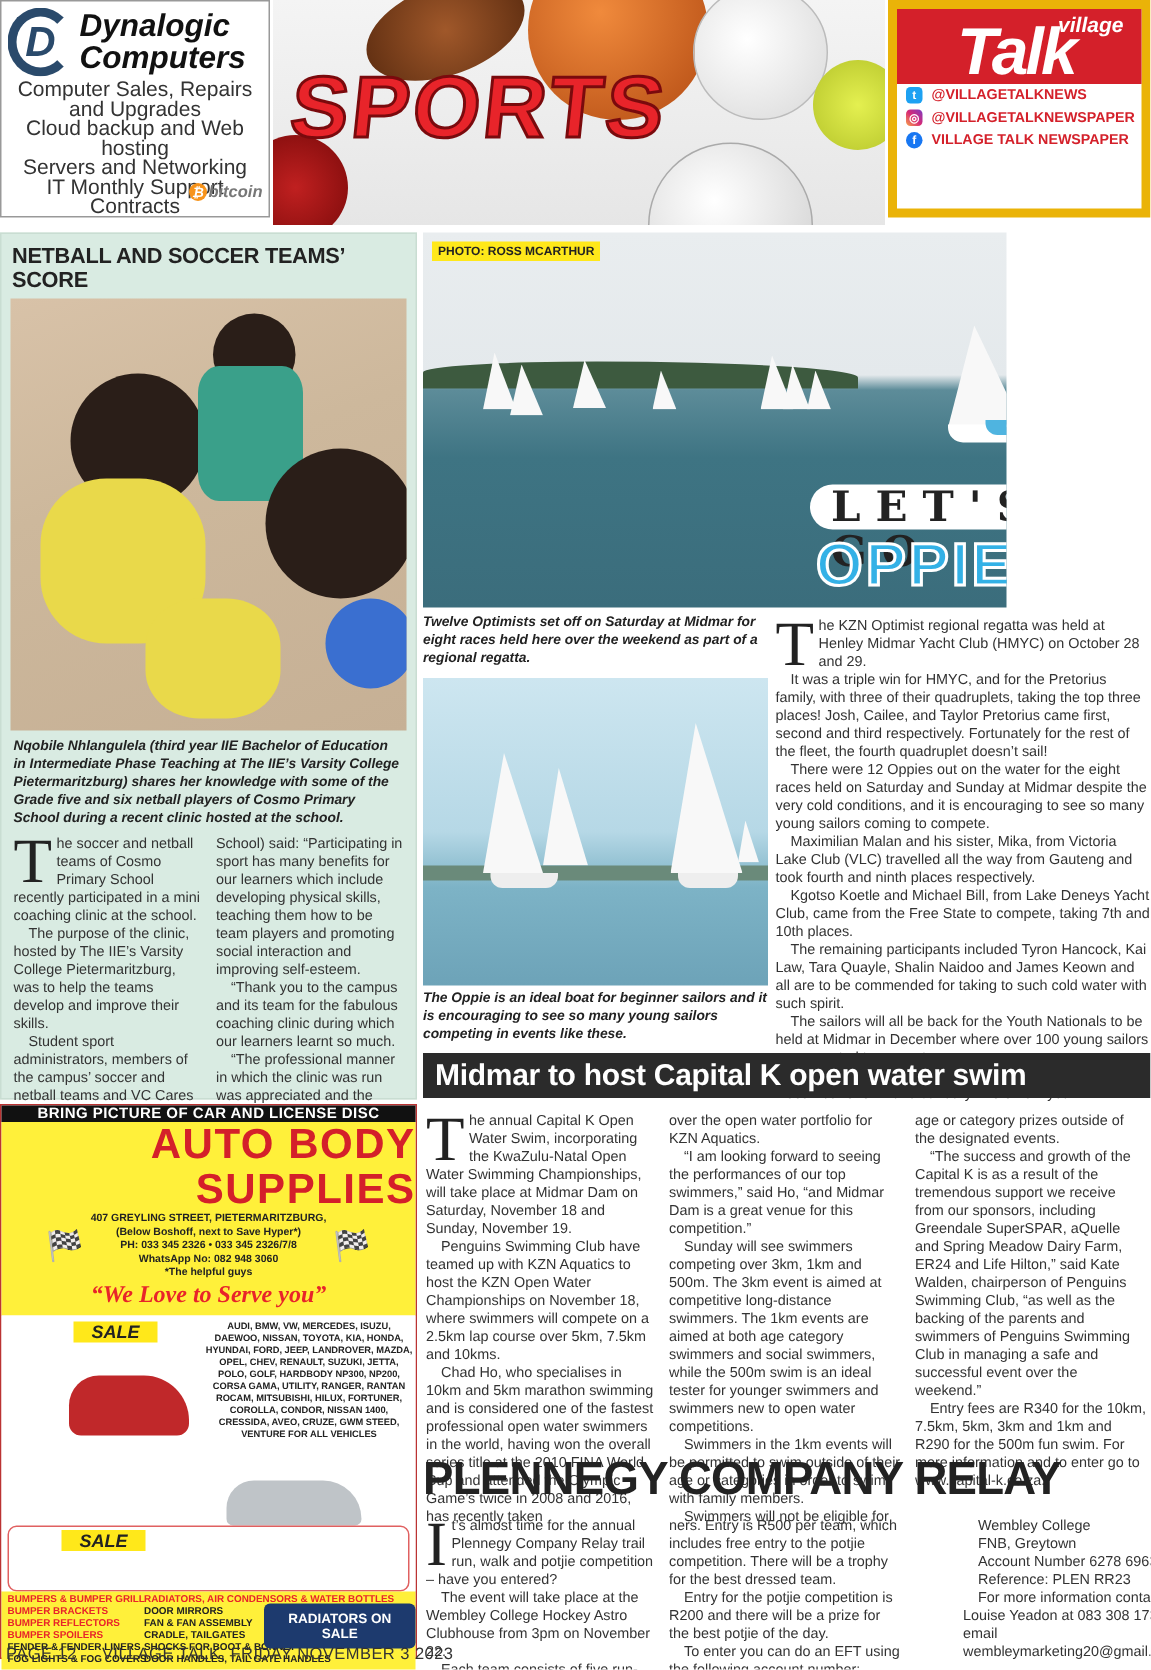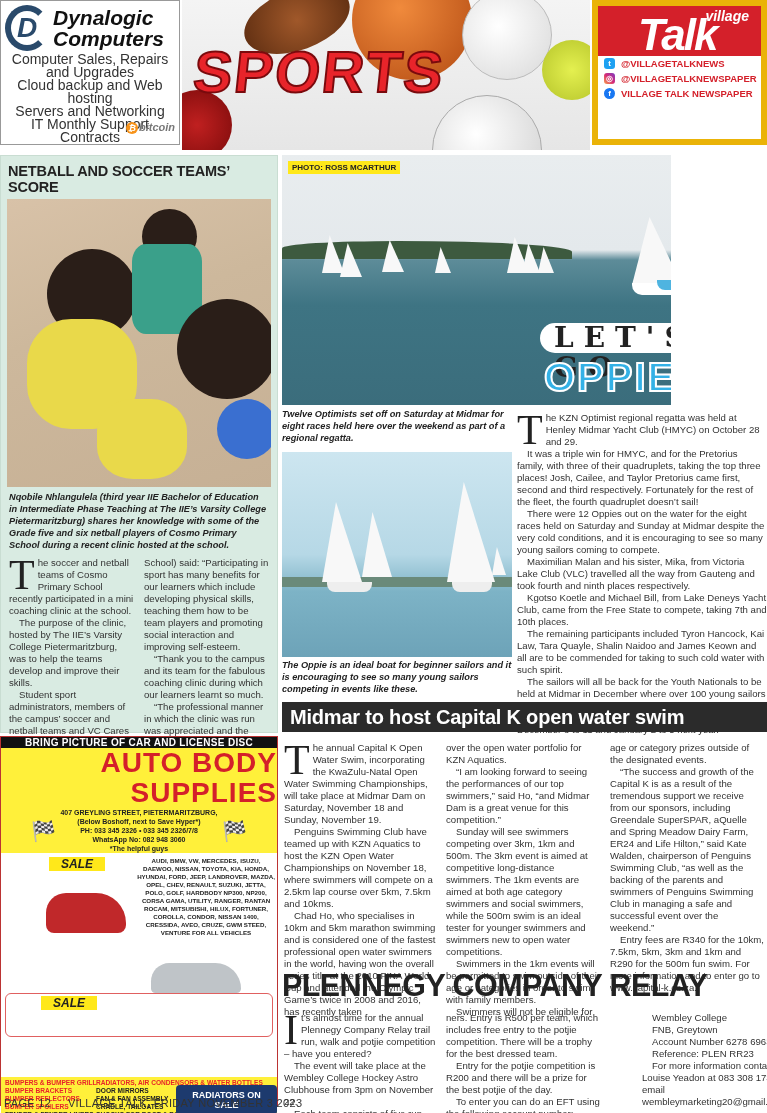--- a/index.html
+++ b/index.html
@@ -39,21 +39,21 @@
 .drop{float:left;font-size:42px;line-height:36px;font-family:"Liberation Serif",serif;margin:0 3px -2px 0;color:#222}
 #net .cols{display:flex;gap:10px;padding:2px 8px}
 #net .cols>div{flex:1}
 
 #abs{left:0;top:736px;width:278px;height:370px;border:1px solid #b33;background:#fff}
 #abs .hdr{background:#111;color:#fff;font:900 10px "Liberation Sans",sans-serif;text-align:center;padding:0 0;letter-spacing:.3px}
 #abs .yellow{background:#fff03a}
 #abs .name{font:900 28px "Liberation Sans",sans-serif;color:#d4202a;text-align:right;line-height:30px;letter-spacing:1px}
 #abs .info{font:bold 7px "Liberation Sans",sans-serif;text-align:center;line-height:9px}
 #abs .love{font:bold italic 16px "Liberation Serif",serif;color:#e8242a;text-align:center;padding:2px 0 4px 0}
-#abs .parts{height:224px;position:relative;background:#fff}
+#abs .parts{height:184px;position:relative;background:#fff}
 #abs .sale{position:absolute;background:#ffe81a;font:900 italic 12px "Liberation Sans",sans-serif;padding:0 12px}
 #abs .makes{position:absolute;left:136px;top:4px;width:138px;font:bold 6.2px "Liberation Sans",sans-serif;line-height:8px;text-align:center}
 #abs .list{background:#fff03a;height:82px;position:relative;padding:2px 4px;font:bold 6.6px "Liberation Sans",sans-serif;line-height:8px}
 #abs .list .red{color:#e8242a}
 #abs .lc1{position:absolute;left:4px;top:2px}
 #abs .lc2{position:absolute;left:95px;top:2px}
 #abs .rad{position:absolute;left:175px;top:8px;background:#1d3a6e;color:#fff;font:900 9px "Liberation Sans",sans-serif;text-align:center;padding:5px 8px;border-radius:4px}
 
 #opp{left:282px;top:155px;width:389px;height:250px;overflow:hidden;background:linear-gradient(180deg,#e9edef 0%,#e4e9ec 38%,#5d8c99 42%,#3e7483 60%,#3b6d7c 100%)}
 #opp .credit{position:absolute;left:6px;top:6px;background:#ffe81a;font:bold 8px "Liberation Sans",sans-serif;padding:2px 4px}
@@ -160,20 +160,21 @@
       <span style="font-size:20px">🏁</span>
       <div class="info">
         <div>407 GREYLING STREET, PIETERMARITZBURG,</div>
         <div>(Below Boshoff, next to Save Hyper*)</div>
         <div>PH: 033 345 2326 • 033 345 2326/7/8</div>
         <div>WhatsApp No: 082 948 3060</div>
         <div>*The helpful guys</div>
       </div>
       <span style="font-size:20px">🏁</span>
     </div>
+    <div class="love">“We Love to Serve you”</div>
   </div>
   <div class="parts">
     <div class="sale" style="left:48px;top:4px">SALE</div>
     <div class="makes">AUDI, BMW, VW, MERCEDES, ISUZU, DAEWOO, NISSAN, TOYOTA, KIA, HONDA, HYUNDAI, FORD, JEEP, LANDROVER, MAZDA, OPEL, CHEV, RENAULT, SUZUKI, JETTA, POLO, GOLF, HARDBODY NP300, NP200, CORSA GAMA, UTILITY, RANGER, RANTAN ROCAM, MITSUBISHI, HILUX, FORTUNER, COROLLA, CONDOR, NISSAN 1400, CRESSIDA, AVEO, CRUZE, GWM STEED, VENTURE FOR ALL VEHICLES</div>
     <div style="position:absolute;left:45px;top:40px;width:80px;height:40px;background:#c0282a;border-radius:20px 30px 8px 8px"></div>
     <div style="position:absolute;left:150px;top:110px;width:90px;height:30px;background:#bfc4c8;border-radius:25px 35px 6px 6px"></div>
     <div style="position:absolute;left:4px;top:140px;width:268px;height:44px;border:1px solid #e06060;border-radius:6px"></div>
     <div class="sale" style="left:40px;top:143px">SALE</div>
   </div>
   <div class="list">

